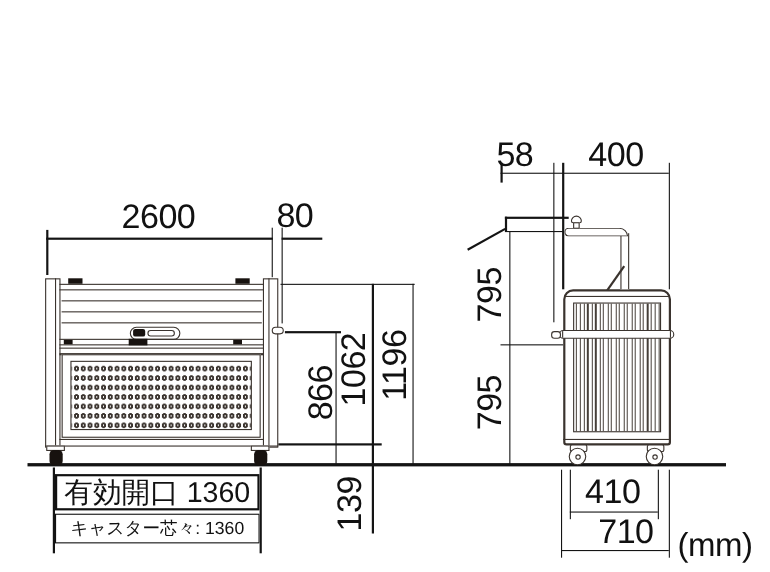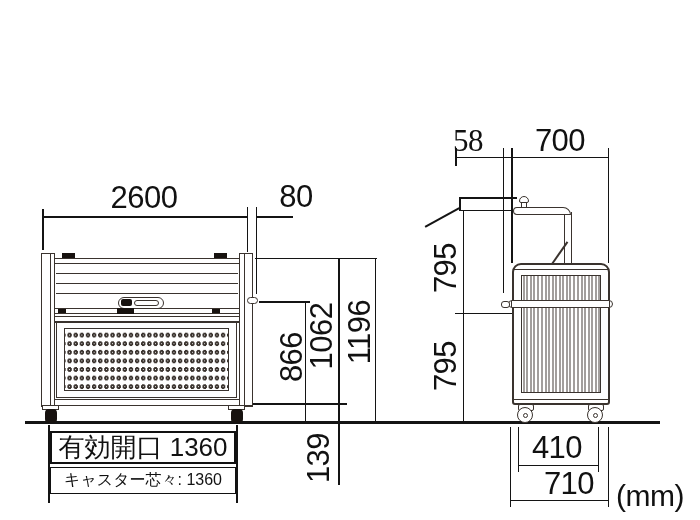--- a/index.html
+++ b/index.html
@@ -23,21 +23,21 @@
 
 <div id="stage">
 
   <div class="v" style="left:42px;top:209px;height:41px;"></div>
   <div class="v" style="left:246.5px;top:207px;height:45px;"></div>
   <div class="h" style="left:42px;top:216px;width:206px;"></div>
   <div class="t" style="left:144px;top:197px;">2600</div>
 
   <div class="v" style="left:255.5px;top:207px;height:87px;"></div>
   <div class="h" style="left:256px;top:216px;width:37px;"></div>
-  <div class="t" style="left:296px;top:196px;">80</div>
+  <div class="t" style="left:268px;top:196px;">80</div>
 
   <div class="h" style="left:255px;top:257.5px;width:122px;"></div>
   <div class="h" style="left:259px;top:301px;width:51px;"></div>
   <div class="h" style="left:251px;top:403px;width:96px;"></div>
 
   <div class="v" style="left:304.5px;top:302px;height:121px;"></div>
   <div class="v" style="left:338px;top:257.5px;height:227px;"></div>
   <div class="v" style="left:374.5px;top:257.5px;height:165px;"></div>
 
   <div class="tv" style="left:291px;top:357px;">866</div>
@@ -100,22 +100,22 @@
     <div class="fill" style="left:231px;top:409px;width:12px;height:14px;border-radius:4px;"></div>
 
     <div class="rect" style="left:247px;top:296.5px;width:11px;height:7px;border-radius:3.5px;"></div>
   </div>
 
   <div class="h" style="left:455px;top:156.5px;width:153px;"></div>
   <div class="v" style="left:455px;top:148px;height:18px;"></div>
   <div class="v" style="left:502.5px;top:148px;height:145px;"></div>
   <div class="v" style="left:511px;top:148px;height:115px;"></div>
   <div class="v" style="left:607.5px;top:148px;height:115px;"></div>
-  <div class="t" style="left:468px;top:140px;font-family:Liberation Serif, serif;">58</div>
-  <div class="t" style="left:560px;top:140px;">700</div>
+  <div class="t" style="left:468px;top:140px;">58</div>
+  <div class="t" style="left:560px;top:140px;">400</div>
 
   <div class="h" style="left:459px;top:197px;width:58px;"></div>
   <div class="h" style="left:459px;top:209.5px;width:53px;"></div>
   <div class="v" style="left:459px;top:197px;height:13px;"></div>
   <div class="h" style="left:425px;top:226px;width:39px;transform-origin:0 50%;transform:rotate(-29deg);"></div>
 
   <div class="v" style="left:462.5px;top:209.5px;height:213px;"></div>
   <div class="h" style="left:455px;top:312.5px;width:57px;"></div>
   <div class="tv" style="left:445px;top:268px;">795</div>
   <div class="tv" style="left:445px;top:366px;">795</div>

